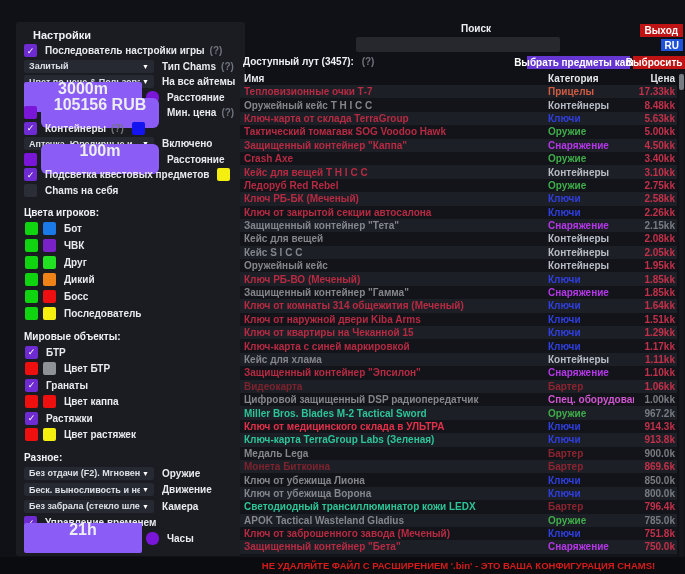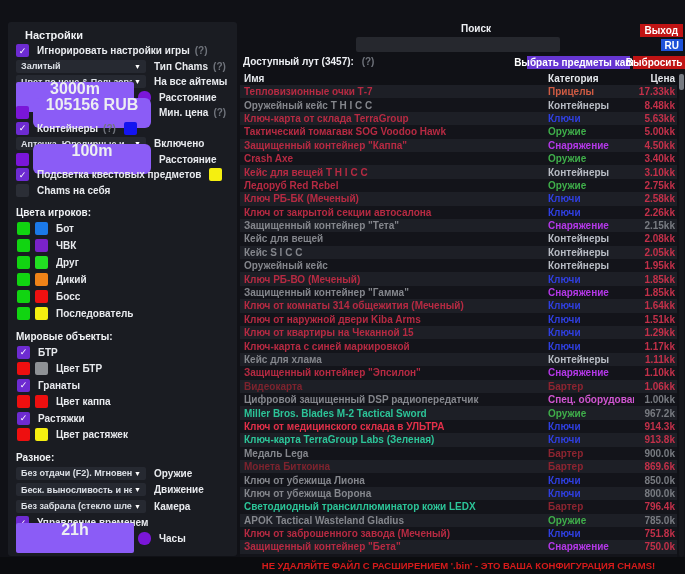--- a/index.html
+++ b/index.html
@@ -3,21 +3,21 @@
 <meta charset="utf-8">
 <style>
   html,body { margin:0; padding:0; }
   body {
     width:685px; height:574px; position:relative; overflow:hidden;
     background:#101116; font-family:"Liberation Sans","DejaVu Sans",sans-serif;
     color:#e8eaee; -webkit-font-smoothing:antialiased;
   }
   
   .panel {
-    position:absolute; left:8px; top:22px; width:229px; height:534px;
+    position:absolute; left:16px; top:22px; width:229px; height:534px;
     background:#1a1c22; border-radius:3px; box-sizing:border-box; padding-top:5px;
   }
   .panel-title { font-size:11px; font-weight:bold; color:#f0f2f5; padding:0 17px; height:16px; line-height:16px; }
   .prow { display:flex; align-items:center; padding:0 8px; height:15.5px; font-size:10px; font-weight:bold; color:#e8eaee; }
   .cb {
     width:13px; height:13px; border-radius:2px; background:#2b2e36; flex:0 0 auto;
     display:flex; align-items:center; justify-content:center; font-size:9px; color:#fff;
   }
   .cb.on { background:#6d2bd1; }
   .dd {
@@ -85,21 +85,21 @@
   .fwarn  { position:absolute; left:240px; top:3px; width:437px; text-align:center; font-size:9.5px; font-weight:bold; color:#d51b1b; white-space:nowrap; }
 </style>
 </head>
 <body>
 
 <aside class="panel">
   <div class="panel-title">Настройки</div>
 
   <div class="prow">
     <span class="cb on">✓</span>
-    <span class="lab">Игнорировать настройки игры</span>
+    <span class="lab">Последователь настройки игры</span>
     <span class="help">(?)</span>
   </div>
 
   <div class="prow">
     <span class="dd">
       <span class="txt">Залитый</span>
       <span class="car">▼</span>
     </span>
     <span class="lab">Тип Chams</span>
     <span class="help">(?)</span>

